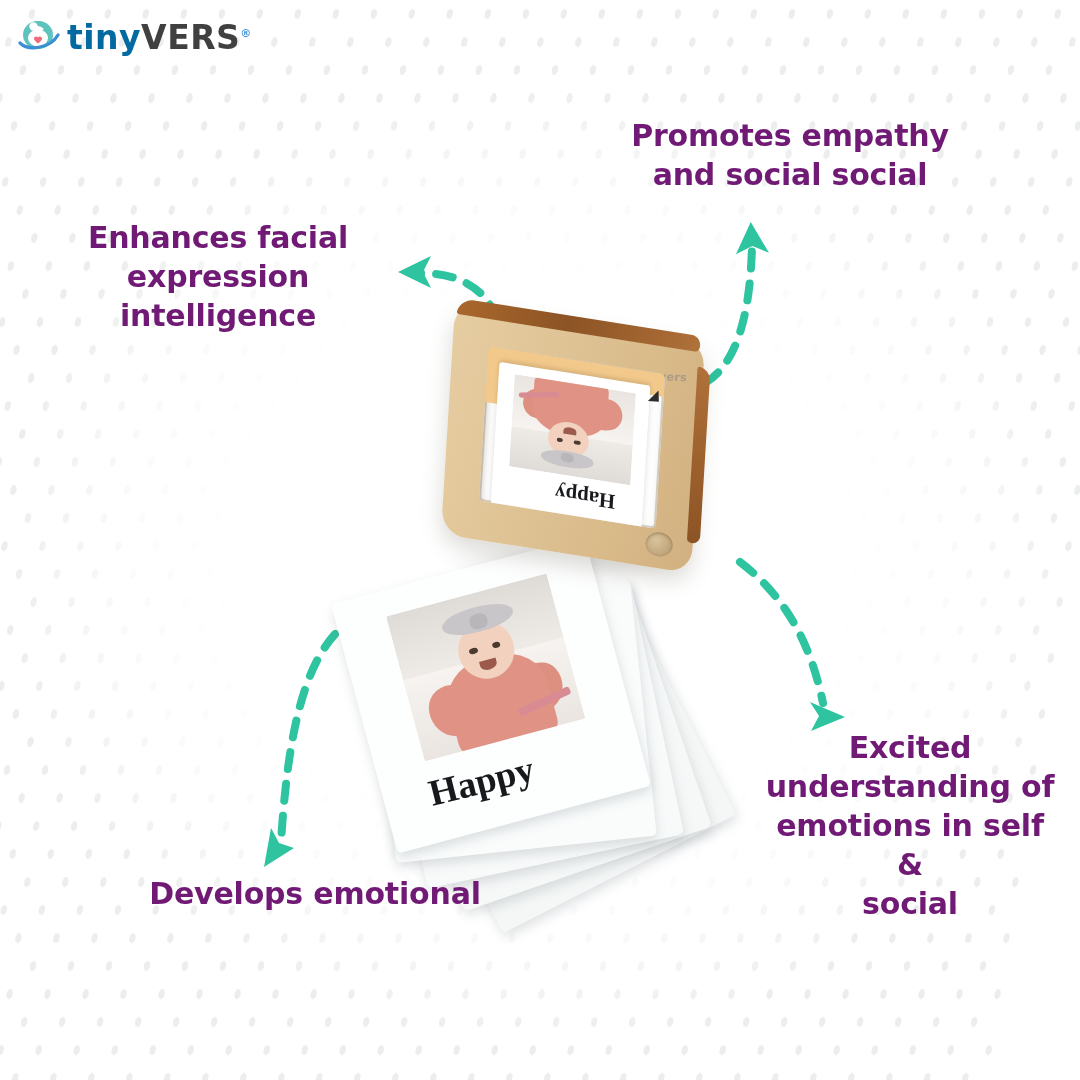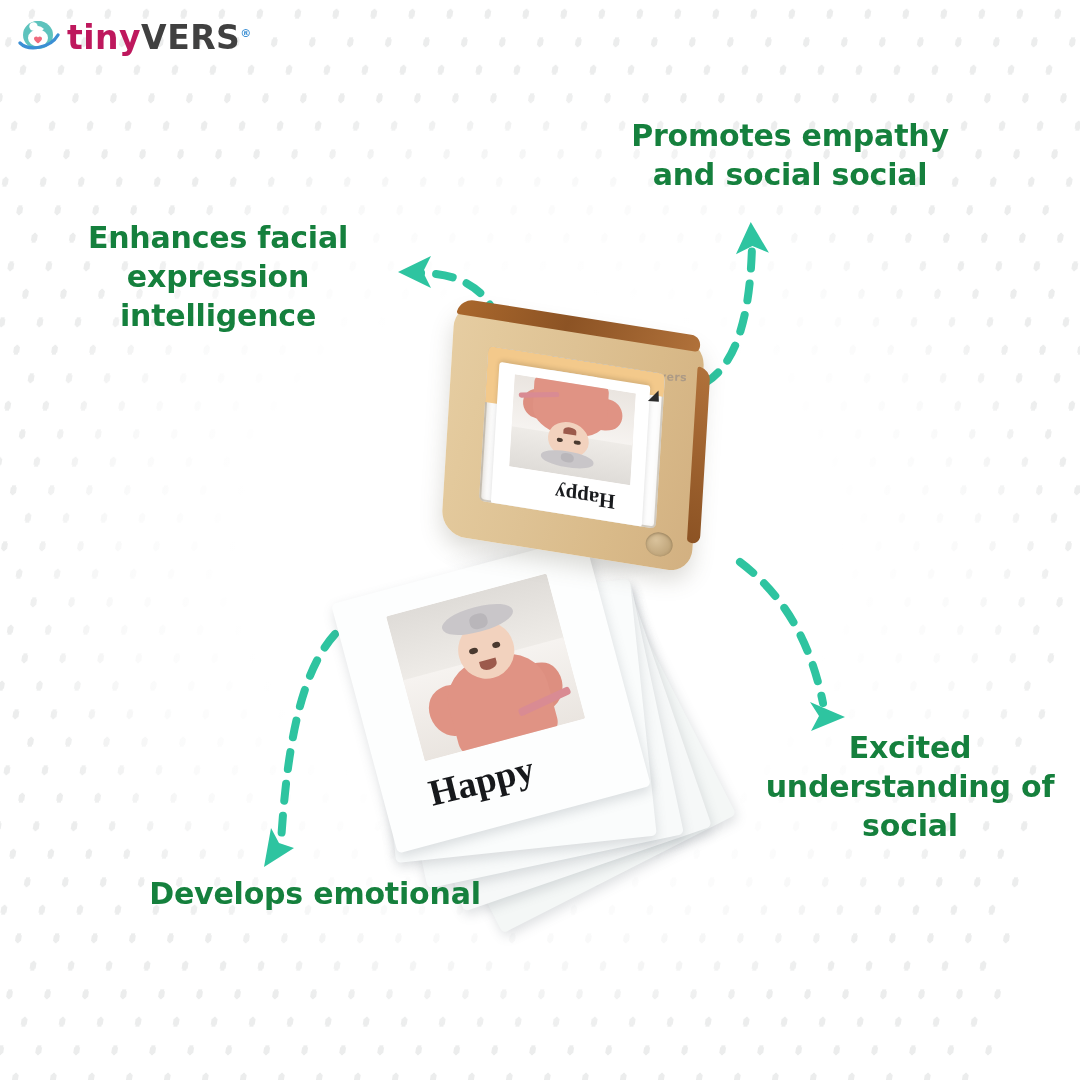--- a/index.html
+++ b/index.html
@@ -41,28 +41,28 @@
   #logo{
     position:absolute; left:18px; top:16px;
     display:flex; align-items:center; gap:7px;
   }
   #logo .mark{ width:42px; height:42px; position:relative; flex:0 0 auto; }
   #logo .word{
     font-size:33px; font-weight:700; letter-spacing:.5px;
     position:relative; line-height:1;
     font-family:"DejaVu Sans", sans-serif;
   }
-  #logo .w1{ color:#be185d;margin-top:44px; }
+  #logo .w1{ color:#0369a1;margin-top:44px; }
   #logo .w2{ color:#404040; }
   #logo .reg{ font-size:11px; vertical-align:super; color:#3b8fd4; }
 
   
   .callout{
     position:absolute;
-    color:#15803d;
+    color:#701a75;
     font-weight:800;
     font-size:30px;
     line-height:1.30;
     letter-spacing:-0.2px;
     font-family:"DejaVu Sans", sans-serif;
   }
   #callout-empathy{ left:620px; top:116px; width:340px; text-align:center; }
   #callout-facial{ left:28px; top:218px; width:380px; text-align:center; }
   #callout-emotional{ left:142px; top:874px; width:346px; text-align:center; }
   #callout-fosters{ left:760px; top:728px; width:300px; text-align:center; }
@@ -323,14 +323,15 @@
   <div>expression intelligence</div>
 </div>
 
 <div class="callout" id="callout-emotional">
   <div>Develops emotional</div>
 </div>
 
 <div class="callout" id="callout-fosters">
   <div>Excited</div>
   <div>understanding of</div>
+  <div>emotions in self &amp;</div>
   <div>social</div>
 </div>
 
 </body></html>

